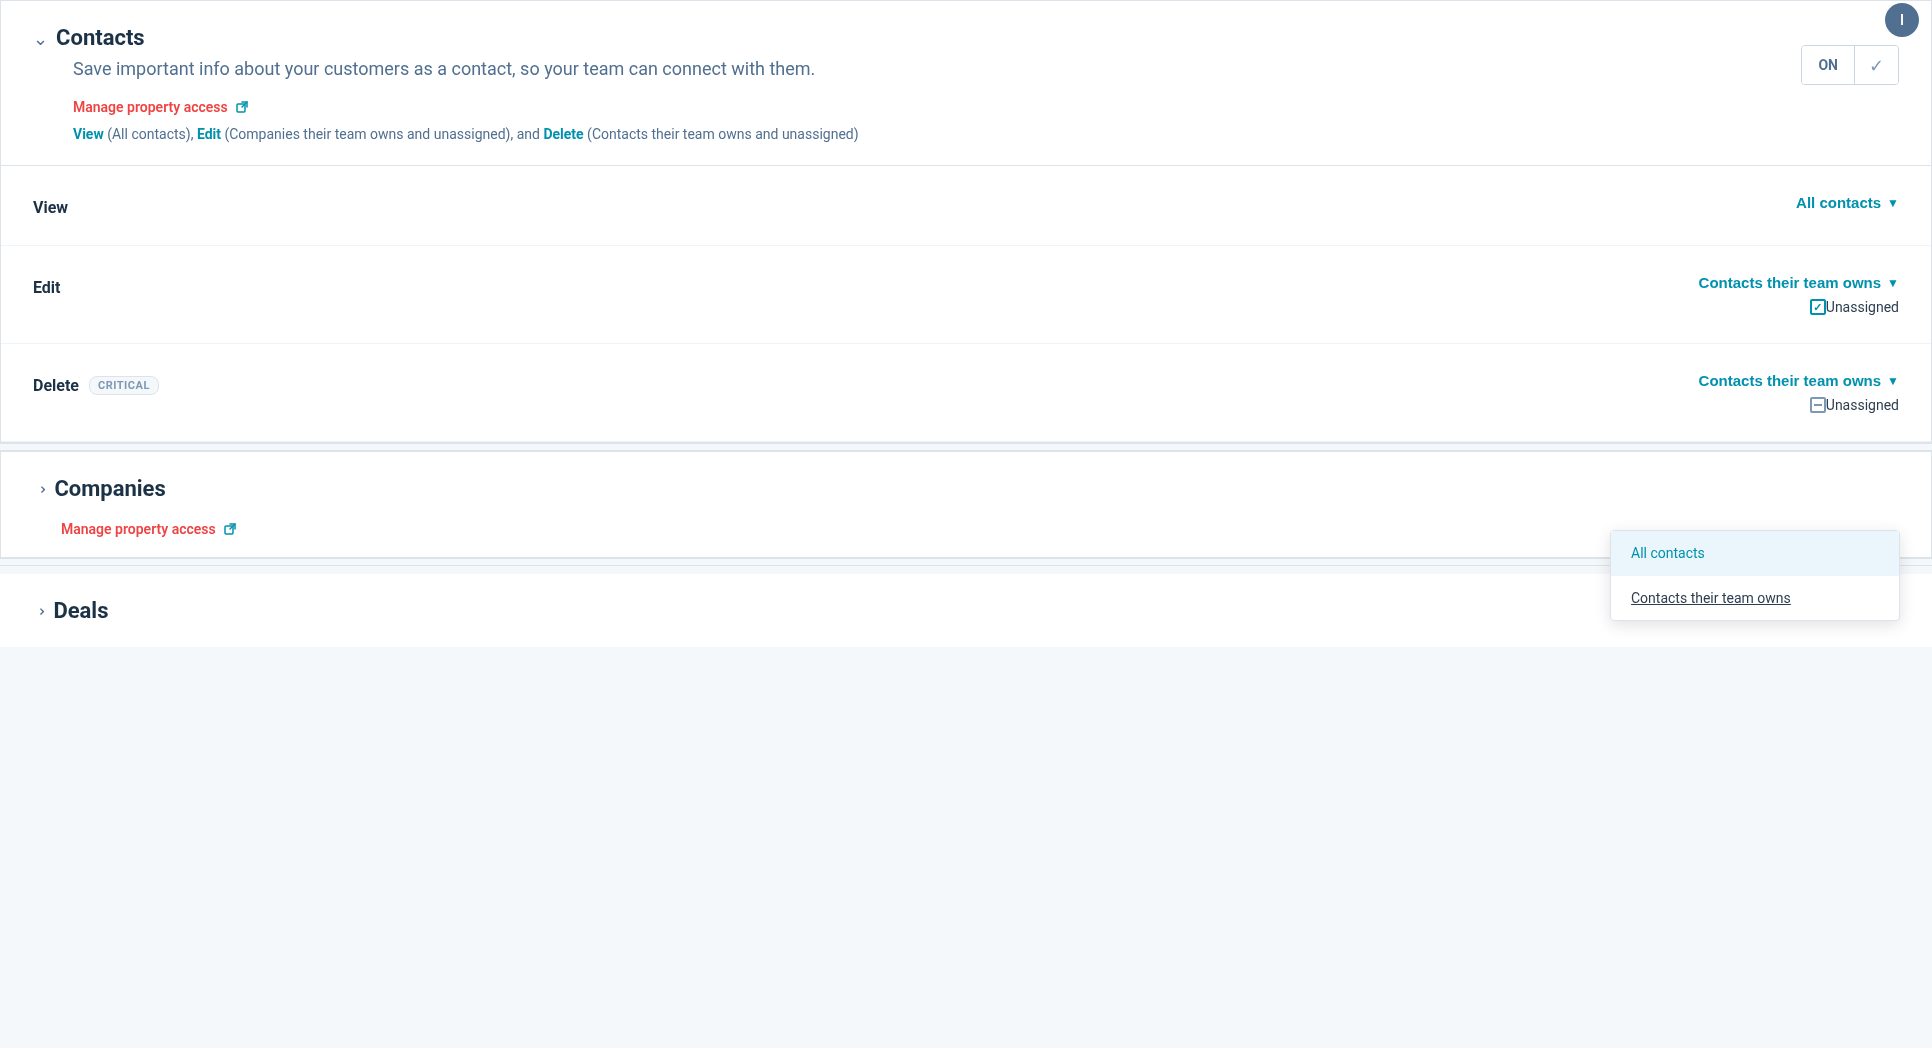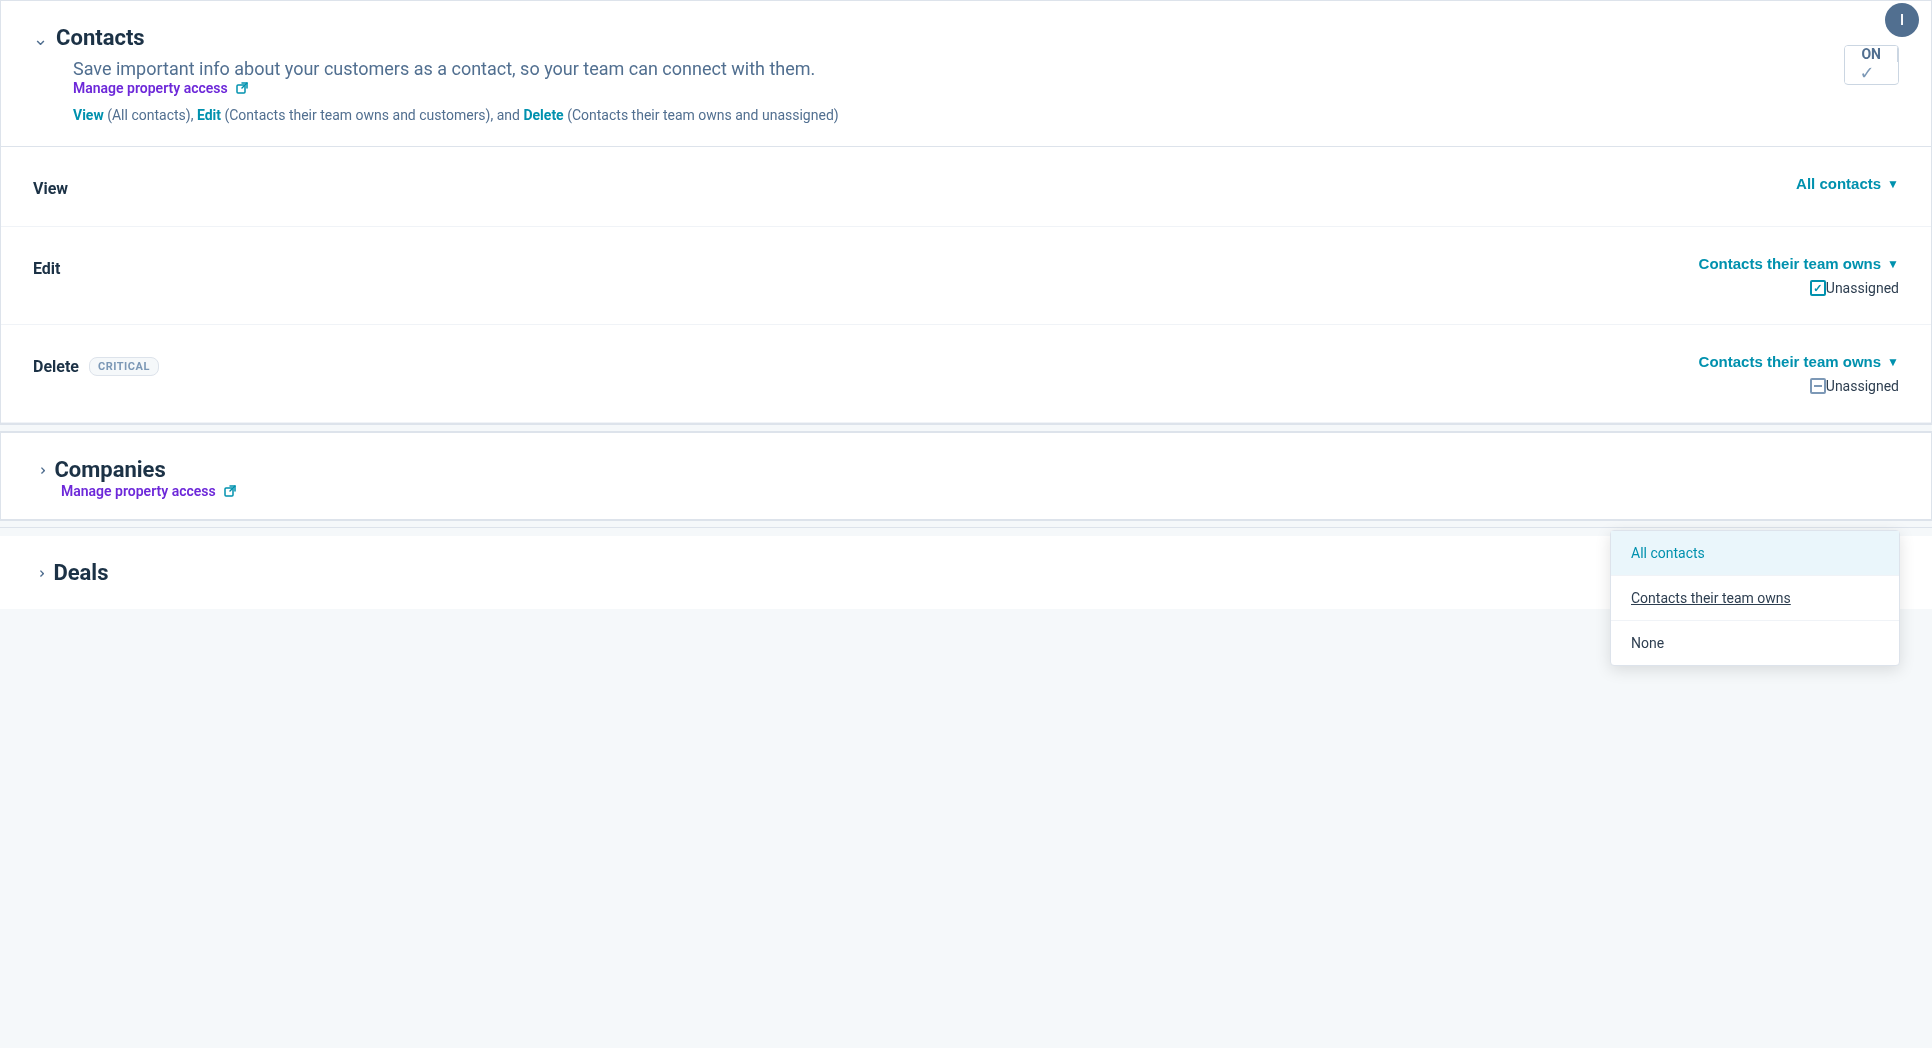--- a/index.html
+++ b/index.html
@@ -86,28 +86,28 @@
     }
 
     .section-description {
       color: #516f90;
       font-size: 18px;
       margin-top: 8px;
       padding-left: 40px;
     }
 
     .manage-link {
-      color: #6d28d9;
+      color: #ef4444;
       font-size: 14px;
       font-weight: 600;
       text-decoration: none;
       display: inline-flex;
       align-items: center;
       gap: 8px;
-      margin-top: 1px;
+      margin-top: 20px;
       padding-left: 40px;
     }
 
     .summary-text {
       padding: 8px 40px 20px 40px;
       color: #516f90;
       font-size: 14px;
       line-height: 1.6;
     }
     .summary-text strong {
@@ -116,21 +116,20 @@
     }
 
     
     .on-toggle {
       display: flex;
       border: 1px solid #cbd6e2;
       border-radius: 4px;
       overflow: hidden;
       height: 40px;
       margin-top: 20px;
-      flex-direction: column;
     }
     .on-label {
       padding: 0 16px;
       display: flex;
       align-items: center;
       font-weight: 700;
       font-size: 14px;
       color: #516f90;
       background: #fff;
       border-right: 1px solid #cbd6e2;
@@ -333,21 +332,21 @@
             <svg width="12" height="12" viewBox="0 0 12 12" fill="none" xmlns="http://www.w3.org/2000/svg">
               <rect x="1" y="3" width="8" height="8" rx="1" stroke="#0091ae" stroke-width="1.5" fill="none"></rect>
               <path d="M6 1h5v5" stroke="#0091ae" stroke-width="1.5" stroke-linecap="round" stroke-linejoin="round"></path>
               <line x1="11" y1="1" x2="6" y2="6" stroke="#0091ae" stroke-width="1.5" stroke-linecap="round"></line>
             </svg>
           </a>
           <div class="summary-text">
             <strong>View</strong>
             <span>(All contacts),</span>
             <strong>Edit</strong>
-            <span>(Contacts their team owns and customers),</span>
+            <span>(Companies their team owns and unassigned),</span>
             <span>and</span>
             <strong>Delete</strong>
             <span>(Contacts their team owns and unassigned)</span>
           </div>
         </div>
         <div class="on-toggle">
           <div class="on-label">ON</div>
           <div class="checkmark-btn">✓</div>
         </div>
       </div>
@@ -426,16 +425,15 @@
           <span class="section-title">Deals</span>
         </div>
       </div>
     </div>
 
   </div>
 
   <div class="dropdown-overlay">
     <div class="dropdown-item highlighted">All contacts</div>
     <div class="dropdown-item underlined">Contacts their team owns</div>
-    <div class="dropdown-item">None</div>
   </div>
 
 </div>
 
 </body></html>

